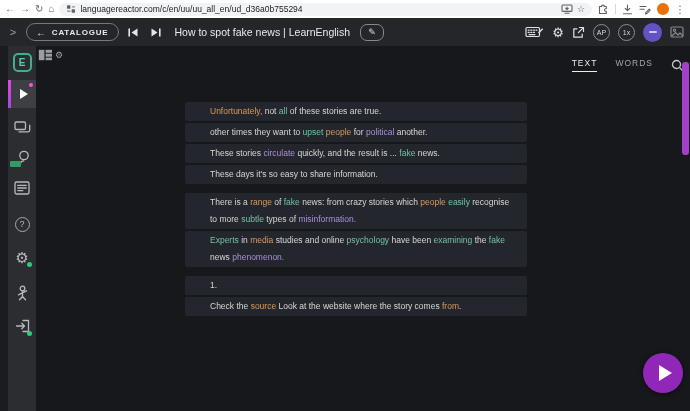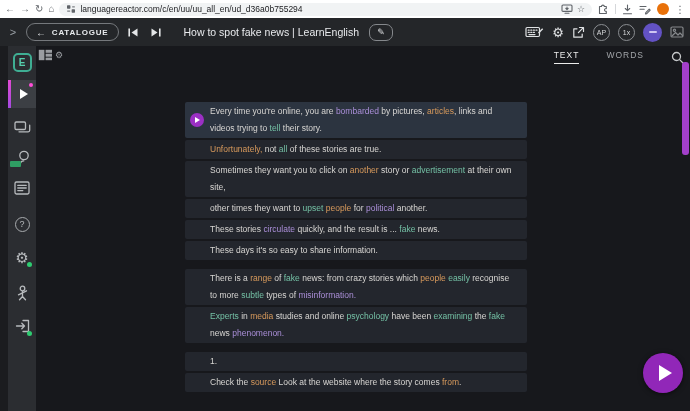--- a/index.html
+++ b/index.html
@@ -22,21 +22,21 @@
 
   
   .app-toolbar{position:absolute;left:0;top:18px;width:690px;height:28px;background:#242629;
     display:flex;align-items:center;box-sizing:border-box;padding-right:6px;}
   .drawer{color:#9aa0a6;font-size:11px;width:26px;text-align:center;flex:0 0 auto;cursor:pointer;}
   .cat-pill{display:flex;align-items:center;gap:5px;height:18px;padding:0 9px;border:1px solid #75787c;
     border-radius:12px;background:transparent;color:#e8eaed;font-size:8px;font-weight:bold;
     letter-spacing:.8px;font-family:inherit;cursor:pointer;}
   .cat-arrow{font-size:10px;font-weight:normal;}
   .skip-btn{background:none;border:none;padding:2px 3px;margin-left:5px;cursor:pointer;display:flex;}
-  .vtitle{color:#e8eaed;font-size:10.5px;margin-left:19px;white-space:nowrap;}
+  .vtitle{color:#e8eaed;font-size:10.5px;margin-left:10px;white-space:nowrap;}
   .edit-btn{margin-left:10px;width:24px;height:17px;border:1px solid #85888c;border-radius:7px;
     background:none;color:#dfe1e3;font-size:9px;display:flex;align-items:center;justify-content:center;
     padding:0;cursor:pointer;}
   .t-right{margin-left:auto;display:flex;align-items:center;gap:8px;}
   .tbtn{background:none;border:none;padding:0;display:flex;align-items:center;cursor:pointer;}
   .gear-glyph{color:#dfe1e3;font-size:13px;line-height:1;}
   .circle-btn{width:17px;height:17px;border:1px solid #8b8e92;border-radius:50%;color:#d6d8da;
     font-size:7px;display:flex;align-items:center;justify-content:center;box-sizing:border-box;cursor:pointer;}
   .purple-circle{width:19px;height:19px;border-radius:50%;background:#6352c4;display:flex;
     align-items:center;justify-content:center;cursor:pointer;}
@@ -62,21 +62,21 @@
   .help-circle{width:15px;height:15px;border:1.3px solid #a7aaad;border-radius:50%;color:#b7babd;
     font-size:9px;display:flex;align-items:center;justify-content:center;box-sizing:border-box;}
   .side-gear{color:#b7babd;font-size:15px;line-height:1;}
   .green-dot{position:absolute;right:1px;bottom:0;width:5px;height:5px;border-radius:50%;background:#2ecc71;}
   .ver-badge{position:absolute;left:-1px;bottom:1px;width:11px;height:6px;background:#2f9e63;border-radius:1px;}
 
   
   .content{position:absolute;left:36px;top:46px;width:654px;height:365px;background:#17181c;overflow:hidden;}
   .grid-ic{position:absolute;left:2px;top:3px;display:flex;align-items:center;gap:2px;color:#9a9da1;cursor:pointer;}
   .grid-gear{font-size:9px;line-height:1;color:#9a9da1;}
-  .tabs{position:absolute;right:6px;top:4px;display:flex;align-items:flex-start;gap:27px;height:16px;}
+  .tabs{position:absolute;right:6px;top:12px;display:flex;align-items:flex-start;gap:18px;height:16px;}
   .tab{font-size:8.5px;letter-spacing:1px;color:#a2a5a9;padding-bottom:3px;cursor:pointer;}
   .tab.active{color:#ececec;border-bottom:1.6px solid #ececec;}
   .search-btn{background:none;border:none;padding:0;margin-top:1px;cursor:pointer;}
 
   .subs{position:absolute;left:149px;top:56px;width:342px;}
   .sub-group{margin-bottom:9px;}
   .sub-row{position:relative;box-sizing:border-box;width:342px;background:#23262d;border-radius:2px;
     padding:1px 10px 1px 25px;margin-bottom:2px;font-size:8.5px;line-height:17px;color:#d8d6d3;cursor:pointer;}
   .sub-row.active{background:#2c3440;}
   .seg-purple{color:#ab8fd9;}
@@ -264,25 +264,21 @@
       <button class="search-btn">
         <svg width="13" height="13" viewBox="0 0 13 13" class="s-light">
           <circle cx="5.5" cy="5.5" r="4"></circle>
           <path d="M8.6 8.6L12 12"></path>
         </svg>
       </button>
     </div>
 
     <div id="subtitle-groups" class="subs">
         <div class="sub-group">
-          <div class="sub-row active"><span class="play-badge">
-              <i></i>
-            </span><span class="seg-default">Every time you're online, you are </span><span class="seg-purple">bombarded</span><span class="seg-default"> by pictures, </span><span class="seg-orange">articles</span><span class="seg-default">, links and videos trying to </span><span class="seg-teal">tell</span><span class="seg-default"> their story.</span></div>
           <div class="sub-row"><span class="seg-orange">Unfortunately,</span><span class="seg-default"> not </span><span class="seg-teal">all</span><span class="seg-default"> of these stories are true.</span></div>
-          <div class="sub-row"><span class="seg-default">Sometimes they want you to click on </span><span class="seg-orange">another</span><span class="seg-default"> story or </span><span class="seg-teal">advertisement</span><span class="seg-default"> at their own site,</span></div>
           <div class="sub-row"><span class="seg-default">other times they want to </span><span class="seg-teal">upset</span><span class="seg-default"> </span><span class="seg-orange">people</span><span class="seg-default"> for </span><span class="seg-purple">political</span><span class="seg-default"> another.</span></div>
           <div class="sub-row"><span class="seg-default">These stories </span><span class="seg-purple">circulate</span><span class="seg-default"> quickly, and the result is ... </span><span class="seg-teal">fake</span><span class="seg-default"> news.</span></div>
           <div class="sub-row"><span class="seg-default">These days it's so easy to share information.</span></div>
         </div>
         <div class="sub-group">
           <div class="sub-row"><span class="seg-default">There is a </span><span class="seg-orange">range</span><span class="seg-default"> of </span><span class="seg-teal">fake</span><span class="seg-default"> news: from crazy stories which </span><span class="seg-orange">people</span><span class="seg-default"> </span><span class="seg-teal">easily</span><span class="seg-default"> recognise to more </span><span class="seg-teal">subtle</span><span class="seg-default"> types of </span><span class="seg-purple">misinformation.</span></div>
           <div class="sub-row"><span class="seg-teal">Experts</span><span class="seg-default"> in </span><span class="seg-orange">media</span><span class="seg-default"> studies and online </span><span class="seg-teal">psychology</span><span class="seg-default"> have been </span><span class="seg-teal">examining</span><span class="seg-default"> the </span><span class="seg-teal">fake</span><span class="seg-default"> news </span><span class="seg-purple">phenomenon.</span></div>
         </div>
         <div class="sub-group">
           <div class="sub-row"><span class="seg-default">1.</span></div>

